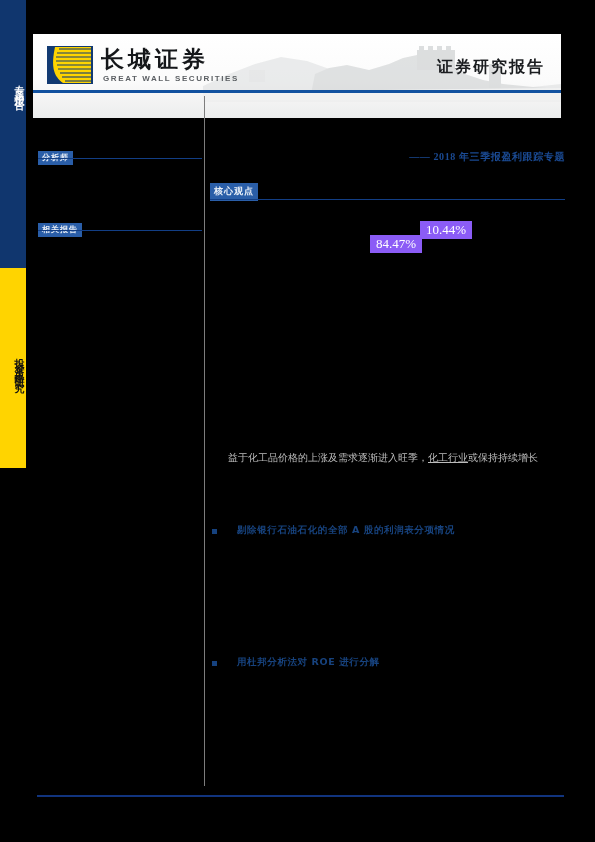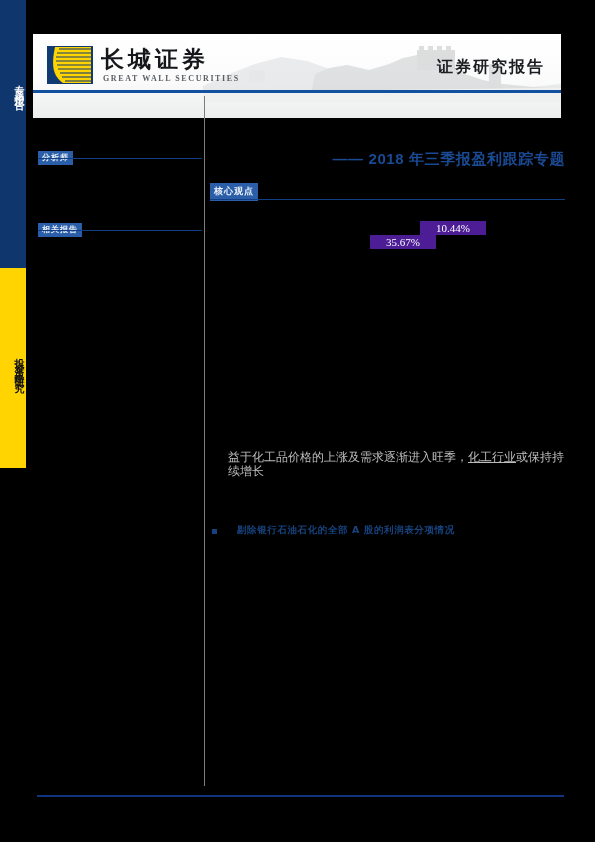--- a/index.html
+++ b/index.html
@@ -95,21 +95,21 @@
     color: #15171a;
     font-family: "DejaVu Serif", "Liberation Serif", serif;
   }
   .logo-en {
     position: absolute;
     left: 70px; top: 40px;
     font-size: 8px;
     letter-spacing: 1.6px;
     color: #5b5f63;
     font-weight: bold;
-    font-family: Liberation Serif, serif;
+    font-family: Liberation Sans, sans-serif;
   }
   .header-right {
     position: absolute;
     right: 16px; top: 23px;
     font-size: 16px;
     letter-spacing: 2px;
     color: #1b1d20;
     font-weight: bold;
     font-family: "DejaVu Sans", "Liberation Sans", sans-serif;
   }
@@ -158,25 +158,25 @@
     font-weight: bold;
     letter-spacing: 1px;
     color: #1a4a93;
     font-family: "DejaVu Serif", "Liberation Serif", serif;
   }
   .doc-subtitle {
     position: absolute;
     left: 213px; top: 150px;
     width: 352px;
     text-align: right;
-    font-size: 15px;
+    font-size: 10px;
     font-weight: bold;
     letter-spacing: .6px;
     color: #1a4a93;
-    font-family: Liberation Sans, sans-serif;
+    font-family: Liberation Serif, serif;
   }
   .section-label {
     position: absolute;
     left: 210px; top: 183px;
     background: #2a5ea8;
     color: #eaf0f8;
     font-size: 9px;
     font-weight: bold;
     padding: 2px 4px 3px 4px;
     letter-spacing: 1px;
@@ -185,24 +185,24 @@
   .section-rule {
     position: absolute;
     left: 210px; top: 199px;
     width: 355px; height: 1px;
     background: #123e85;
   }
 
   
   .chart-label {
     position: absolute;
-    background: #4c1d95;
+    background: #8b5cf6;
     color: #ffffff;
-    font-size: 11px;
-    padding: 1px 16px;
+    font-size: 13px;
+    padding: 1px 6px;
     font-family: "Liberation Serif", "DejaVu Serif", serif;
     white-space: nowrap;
   }
 
   
   .bullet-row { position: absolute; left: 212px; width: 356px; }
   .bullet-mark {
     position: absolute;
     left: 0; top: 5px;
     width: 5px; height: 5px;
@@ -217,24 +217,24 @@
     color: #17437f;
     font-family: "DejaVu Sans", "Liberation Sans", sans-serif;
     white-space: nowrap;
   }
 
   
   .body-para {
     position: absolute;
     left: 228px; top: 451px;
     width: 340px;
-    font-size: 12px;
+    font-size: 10px;
     line-height: 14px;
     color: #bdbdbd;
-    font-family: Liberation Mono, monospace;
+    font-family: Liberation Sans, sans-serif;
   }
   .body-para u { text-decoration: underline; }
 
   
   .footer-rule {
     position: absolute;
     left: 37px; top: 795px;
     width: 527px; height: 2px;
     background: #11347e;
   }
@@ -305,28 +305,32 @@
     <span class="meta-label">相关报告</span>
   </div>
   <div class="meta-rule" style="top:230px"></div>
 
   <div class="doc-subtitle">—— 2018 年三季报盈利跟踪专题</div>
 
   <div class="section-label">核心观点</div>
   <div class="section-rule"></div>
 
   <div class="chart-label" style="left:420px; top:221px">10.44%</div>
-  <div class="chart-label" style="left:370px; top:235px">35.67%</div>
+  <div class="chart-label" style="left:370px; top:235px">84.47%</div>
 
 
 
   <div class="body-para">
     <span>益于化工品价格的上涨及需求逐渐进入旺季，</span><u>化工行业</u><span>或保持持续增长</span>
   </div>
 
   <div class="bullet-row" style="top:524px">
     <span class="bullet-mark"></span>
     <span class="bullet-text">剔除银行石油石化的全部 A 股的利润表分项情况</span>
   </div>
 
+  <div class="bullet-row" style="top:656px">
+    <span class="bullet-mark"></span>
+    <span class="bullet-text">用杜邦分析法对 ROE 进行分解</span>
+  </div>
 
   <div class="footer-rule"></div>
 </div>
 
 </body></html>

